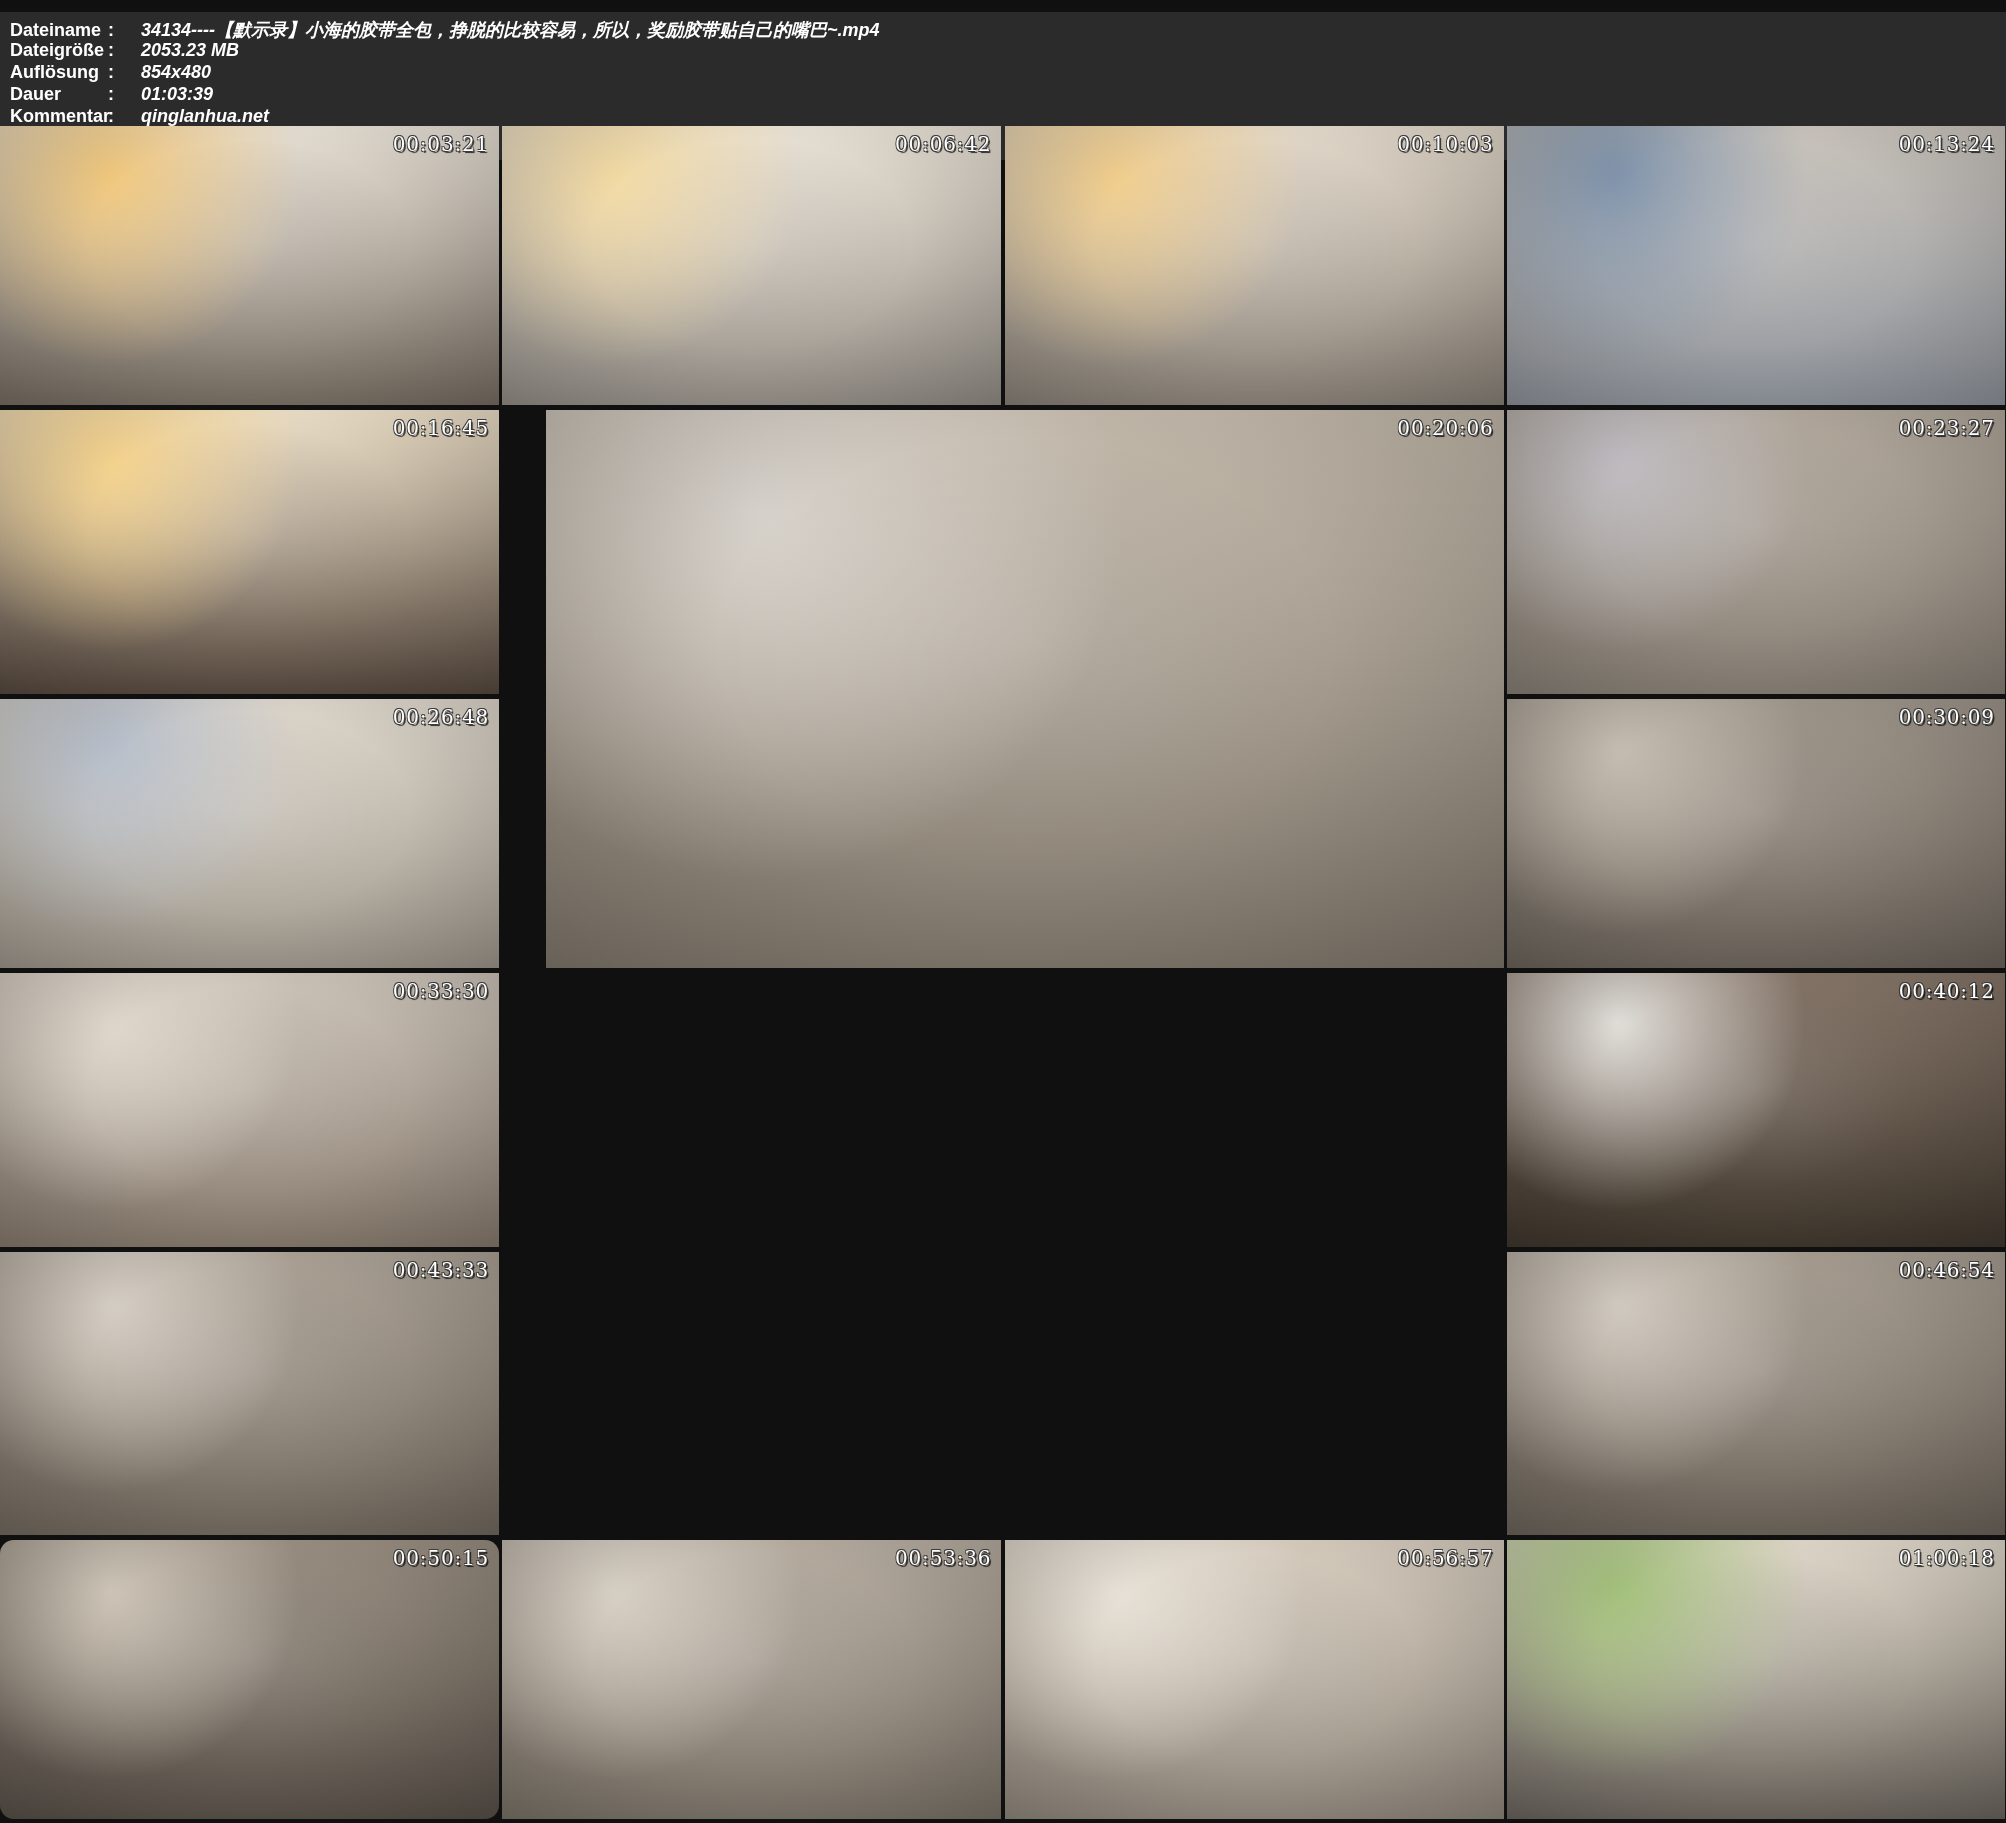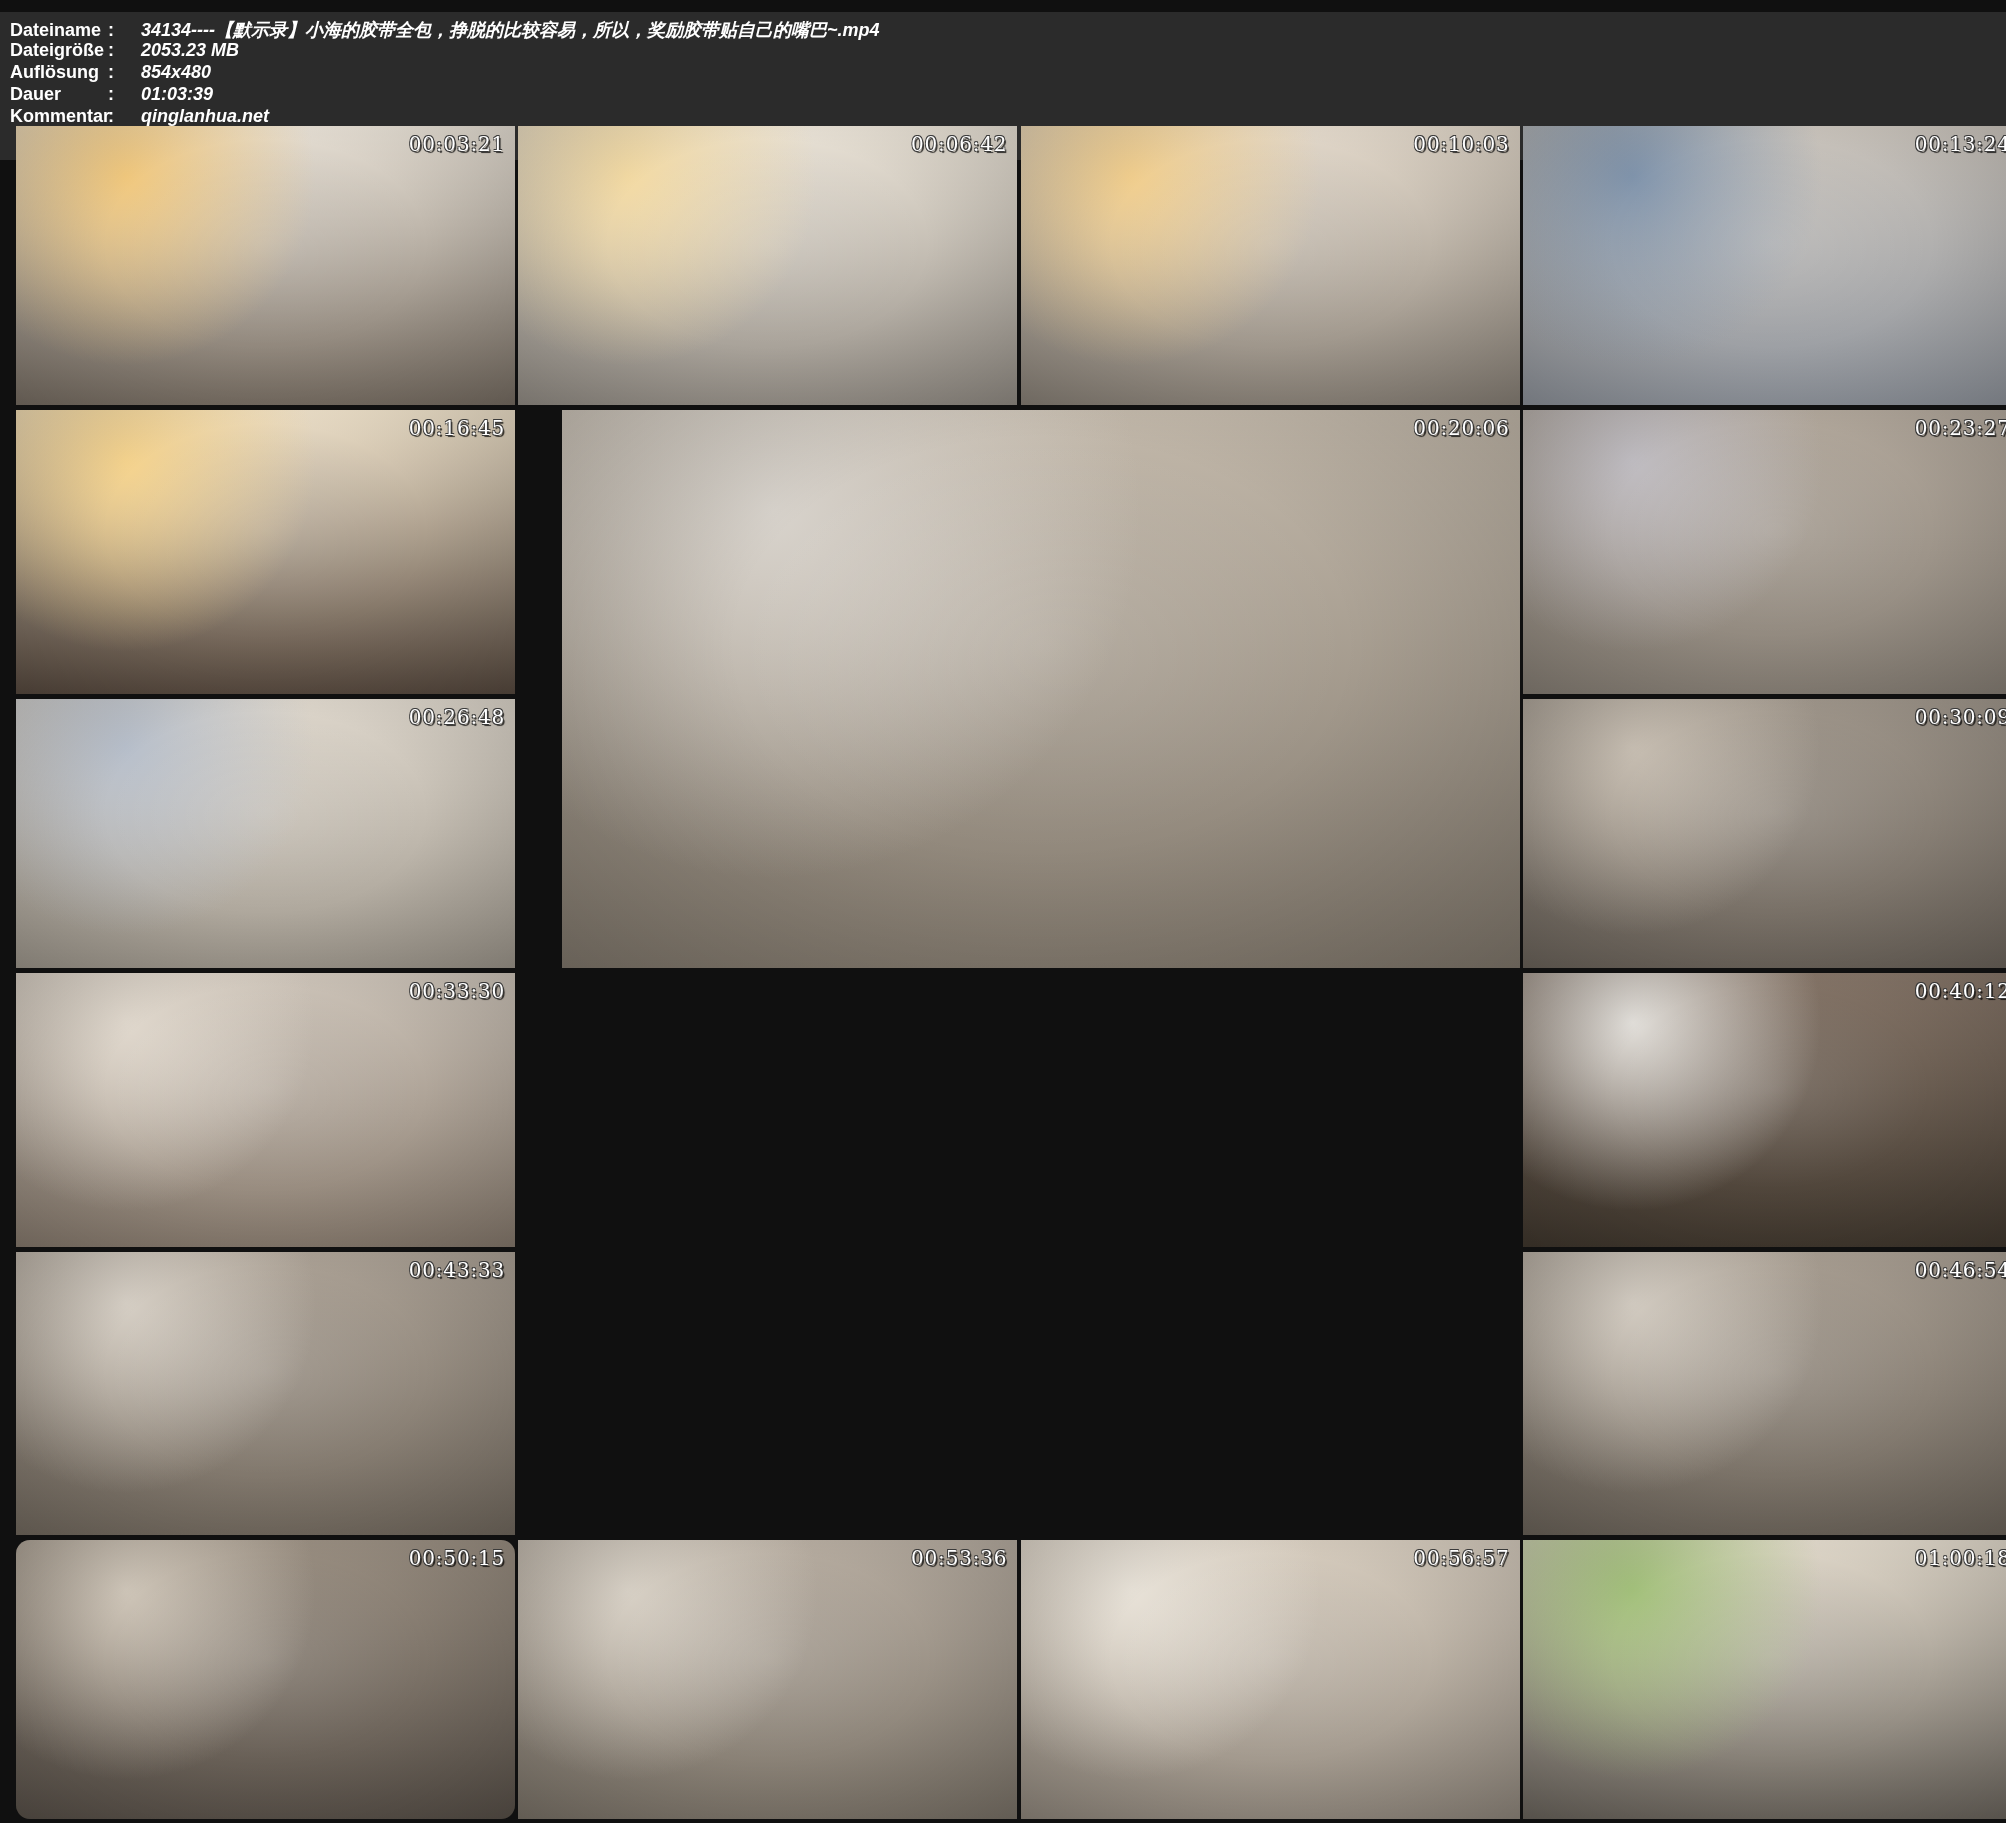--- a/index.html
+++ b/index.html
@@ -36,21 +36,20 @@
   
   .grid {
     position: absolute;
     left: 0; top: 126px;
     width: 2006px;
     display: grid;
     grid-template-columns: 499px 499px 499px 498px;
     grid-template-rows: 279px 284px 269px 274px 283px 279px;
     column-gap: 3.3px;
     row-gap: 5px;
-    padding-left: 16px;
   }
   .thumb {
     position: relative;
     overflow: hidden;
     background: #5a544c; 
   }
   
   .thumb::after {
     content: "";
     position: absolute;

